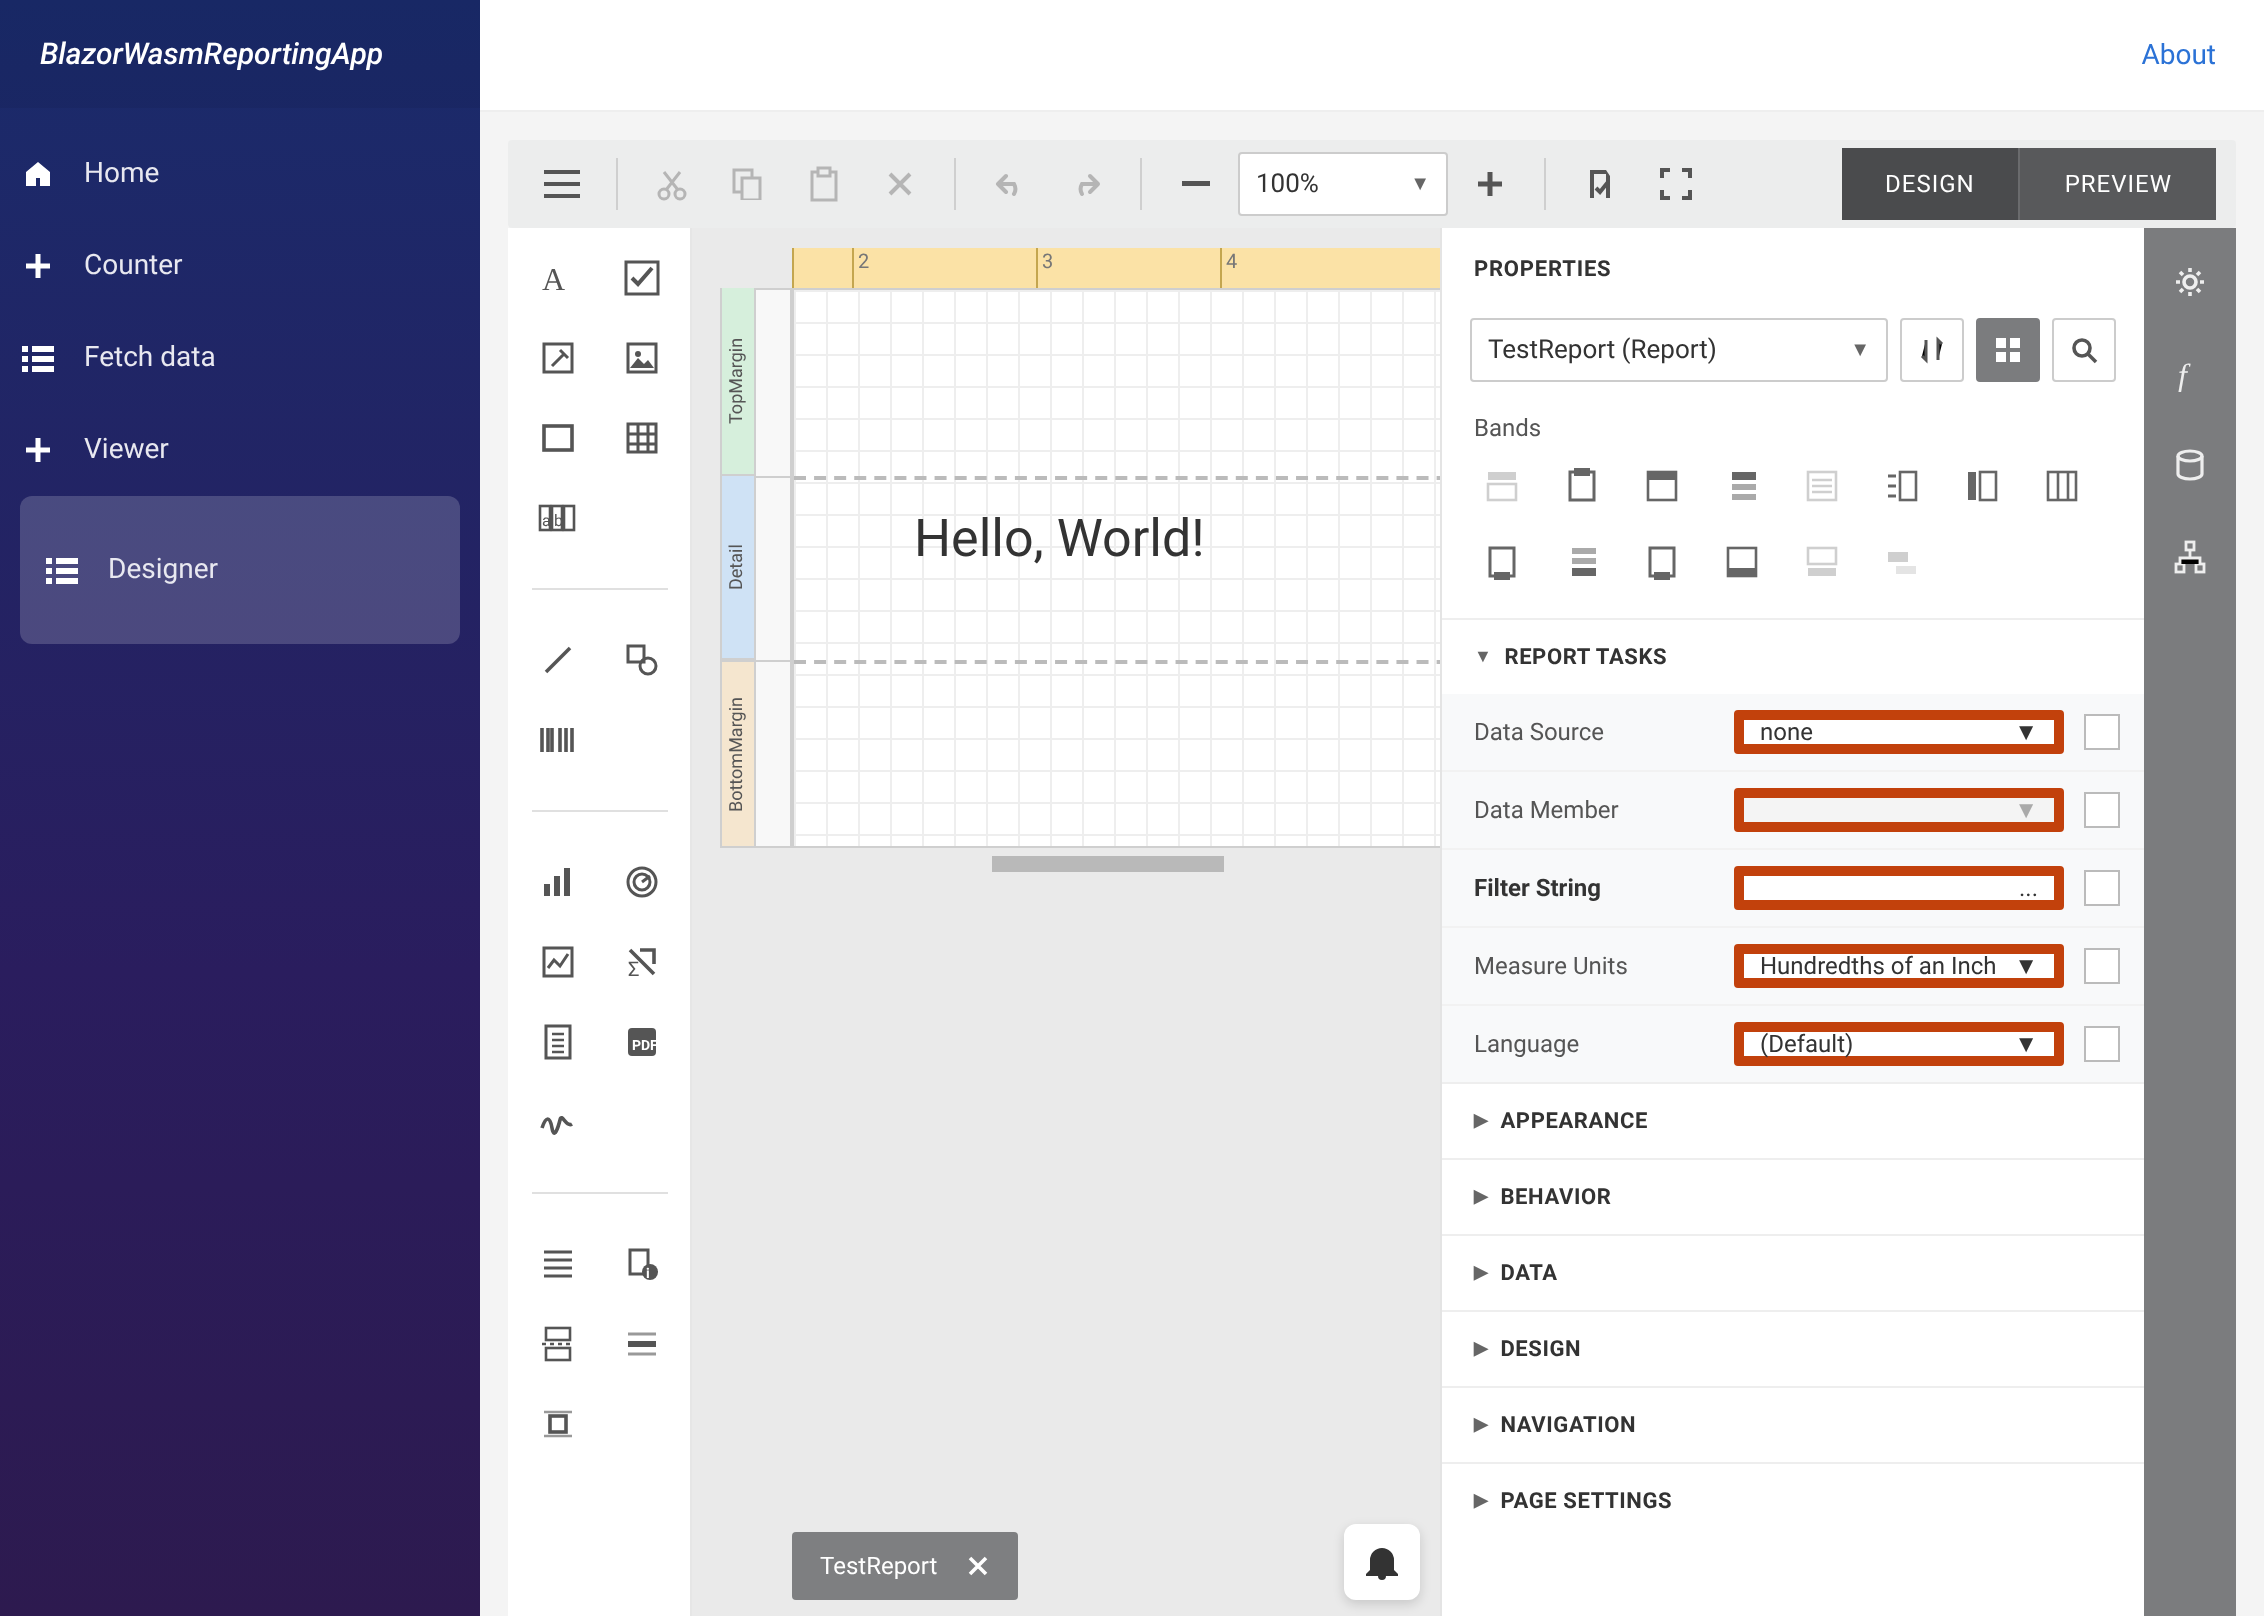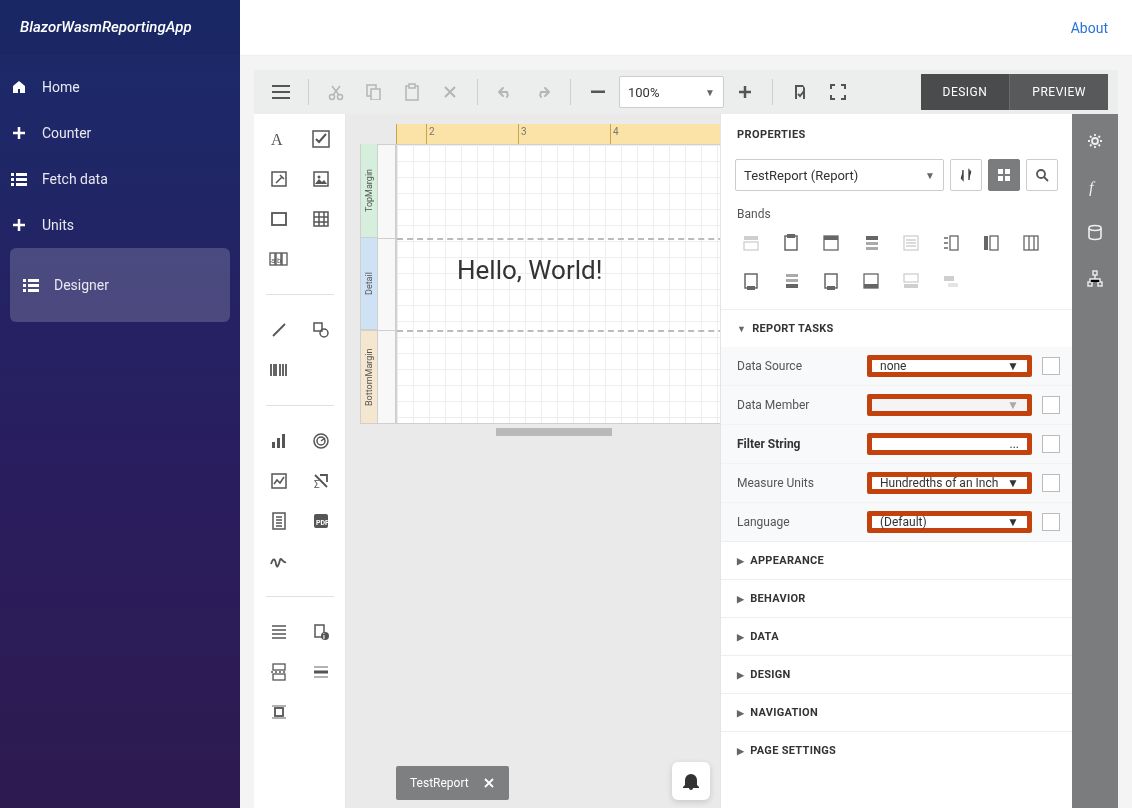--- a/index.html
+++ b/index.html
@@ -136,21 +136,21 @@
             </svg>
         </span>
         <span>Fetch data</span>
       </div>
       <div class="nav-item">
         <span class="nav-icon">
           <svg width="14" height="14" viewBox="0 0 14 14">
               <path stroke="#fff" stroke-width="2.5" d="M7 1v12M1 7h12"></path>
             </svg>
         </span>
-        <span>Units</span>
+        <span>Viewer</span>
       </div>
       <div class="nav-item active">
         <span class="nav-icon">
           <svg width="16" height="14" viewBox="0 0 16 14">
               <rect x="0" y="1" width="3" height="3" fill="#fff"></rect>
               <rect x="5" y="1" width="11" height="3" fill="#fff"></rect>
               <rect x="0" y="6" width="3" height="3" fill="#fff"></rect>
               <rect x="5" y="6" width="11" height="3" fill="#fff"></rect>
               <rect x="0" y="11" width="3" height="3" fill="#fff"></rect>
               <rect x="5" y="11" width="11" height="3" fill="#fff"></rect>

